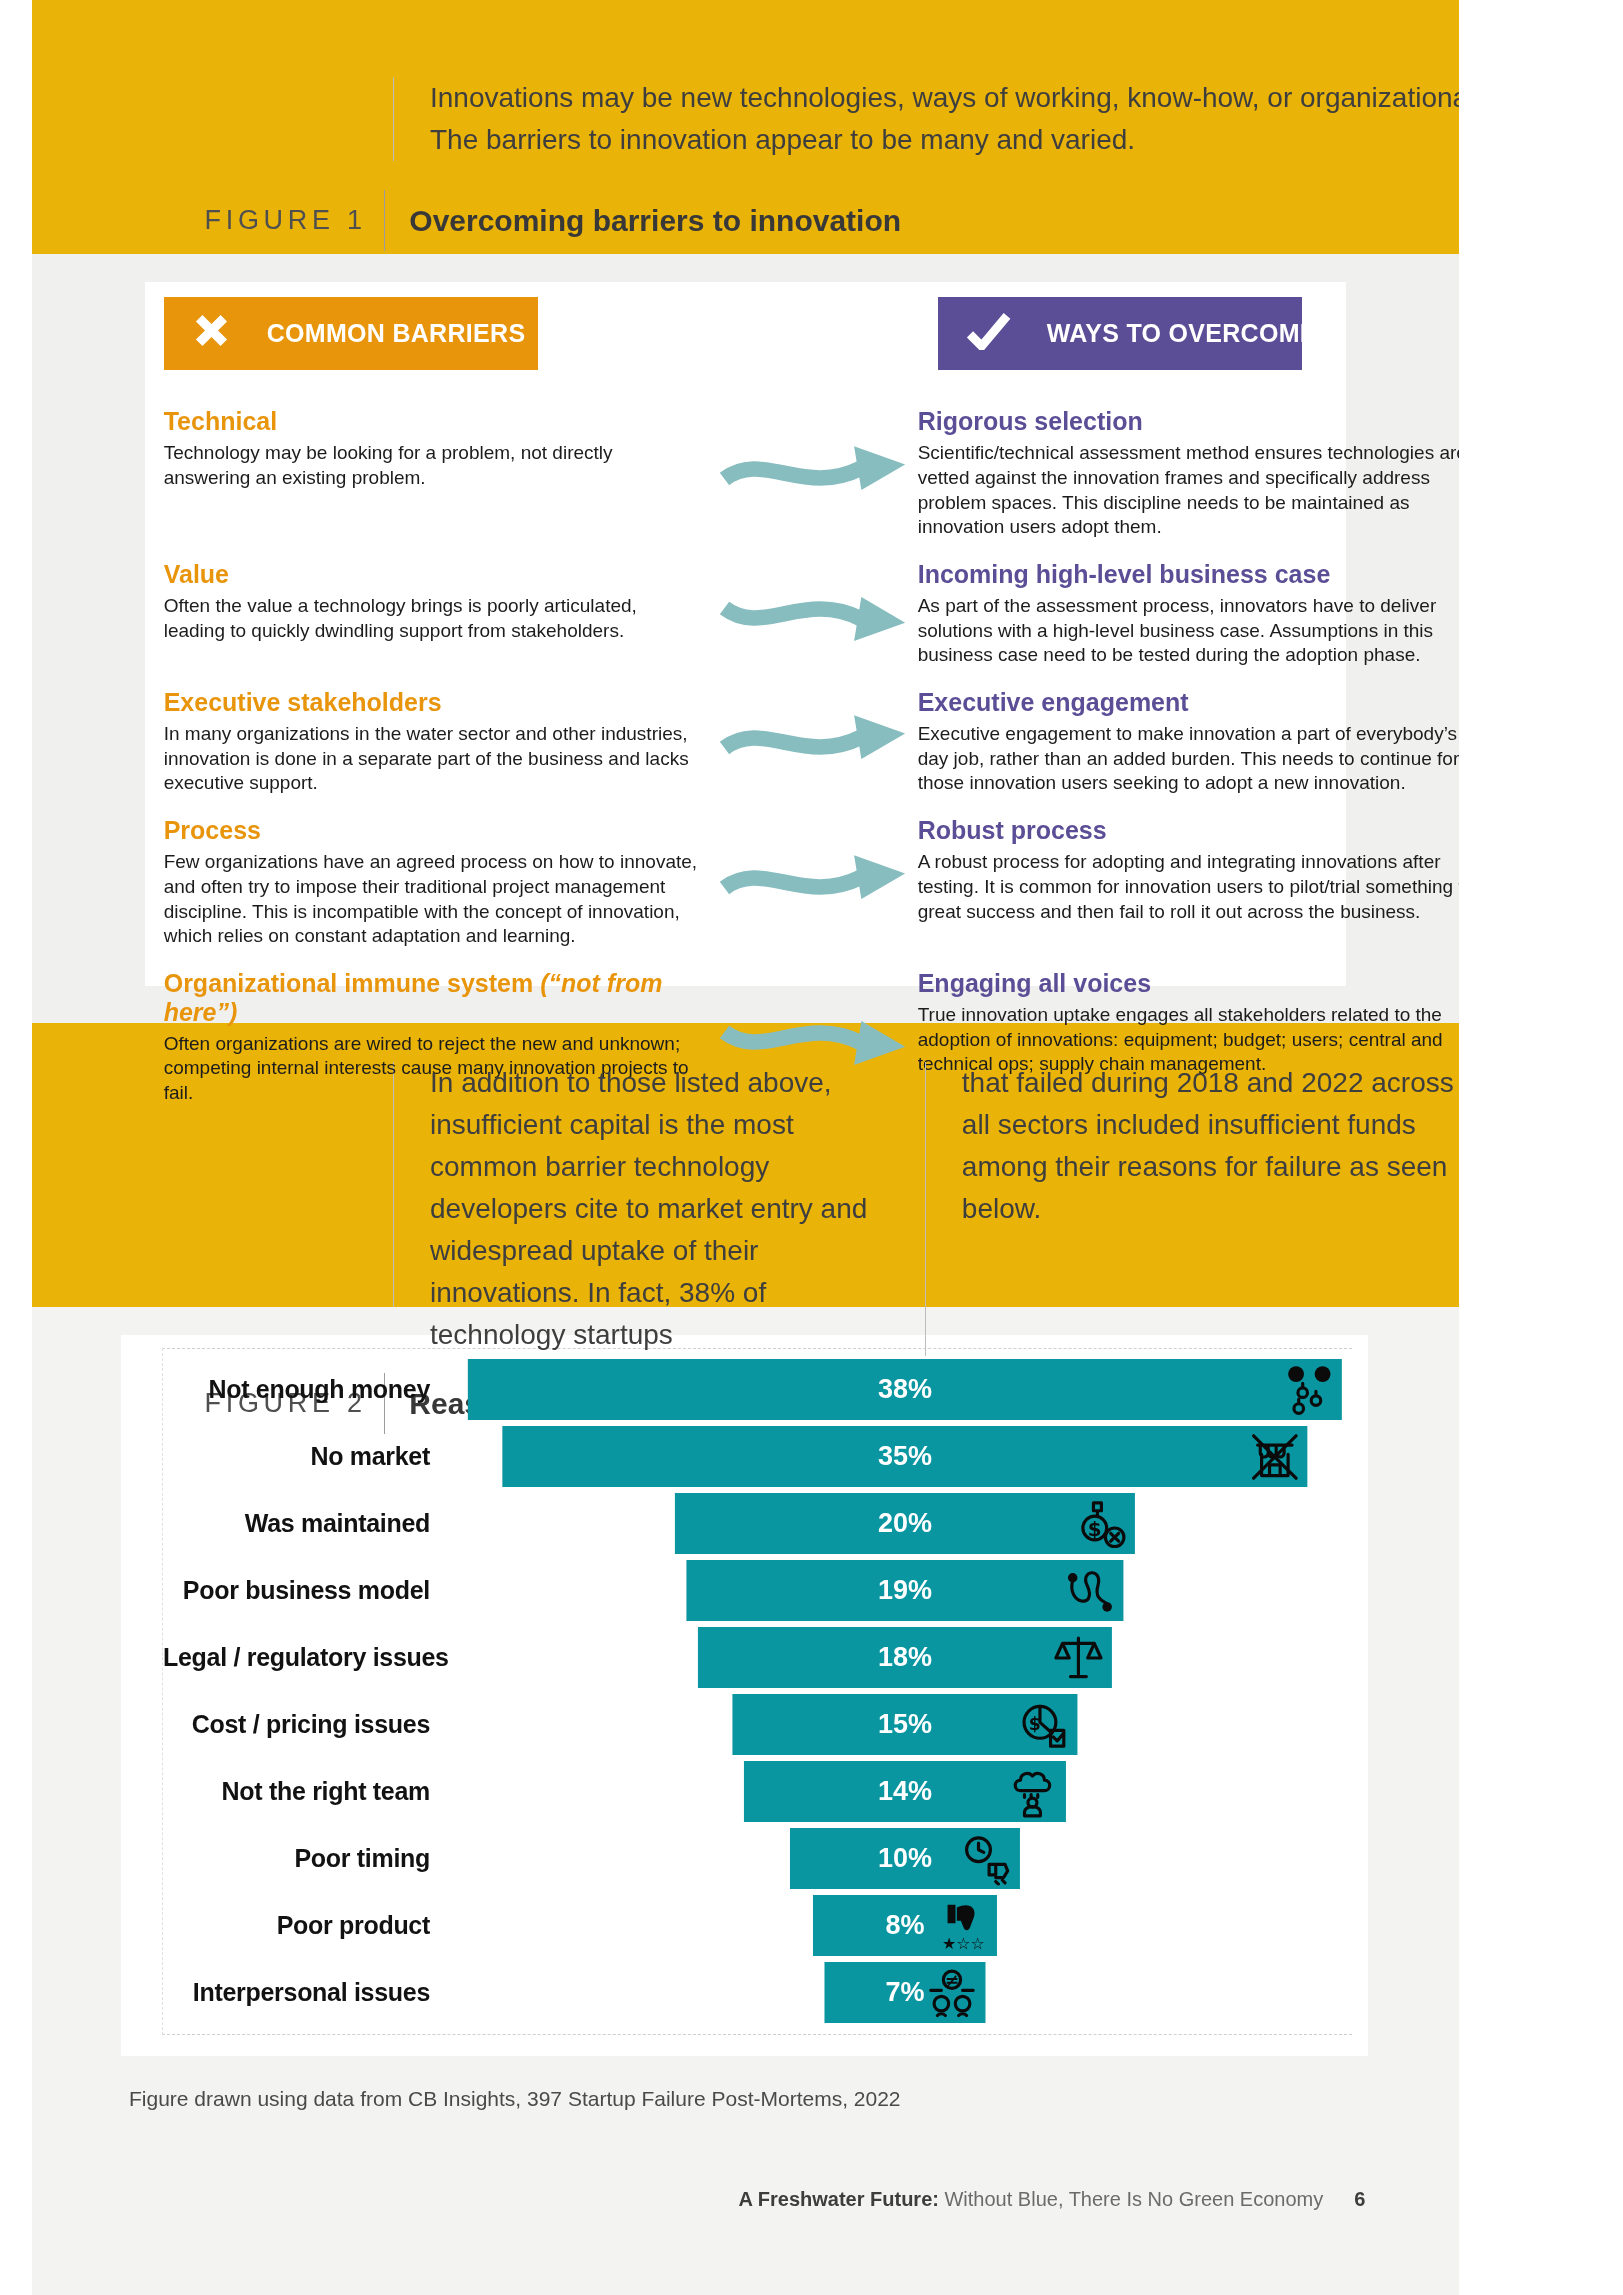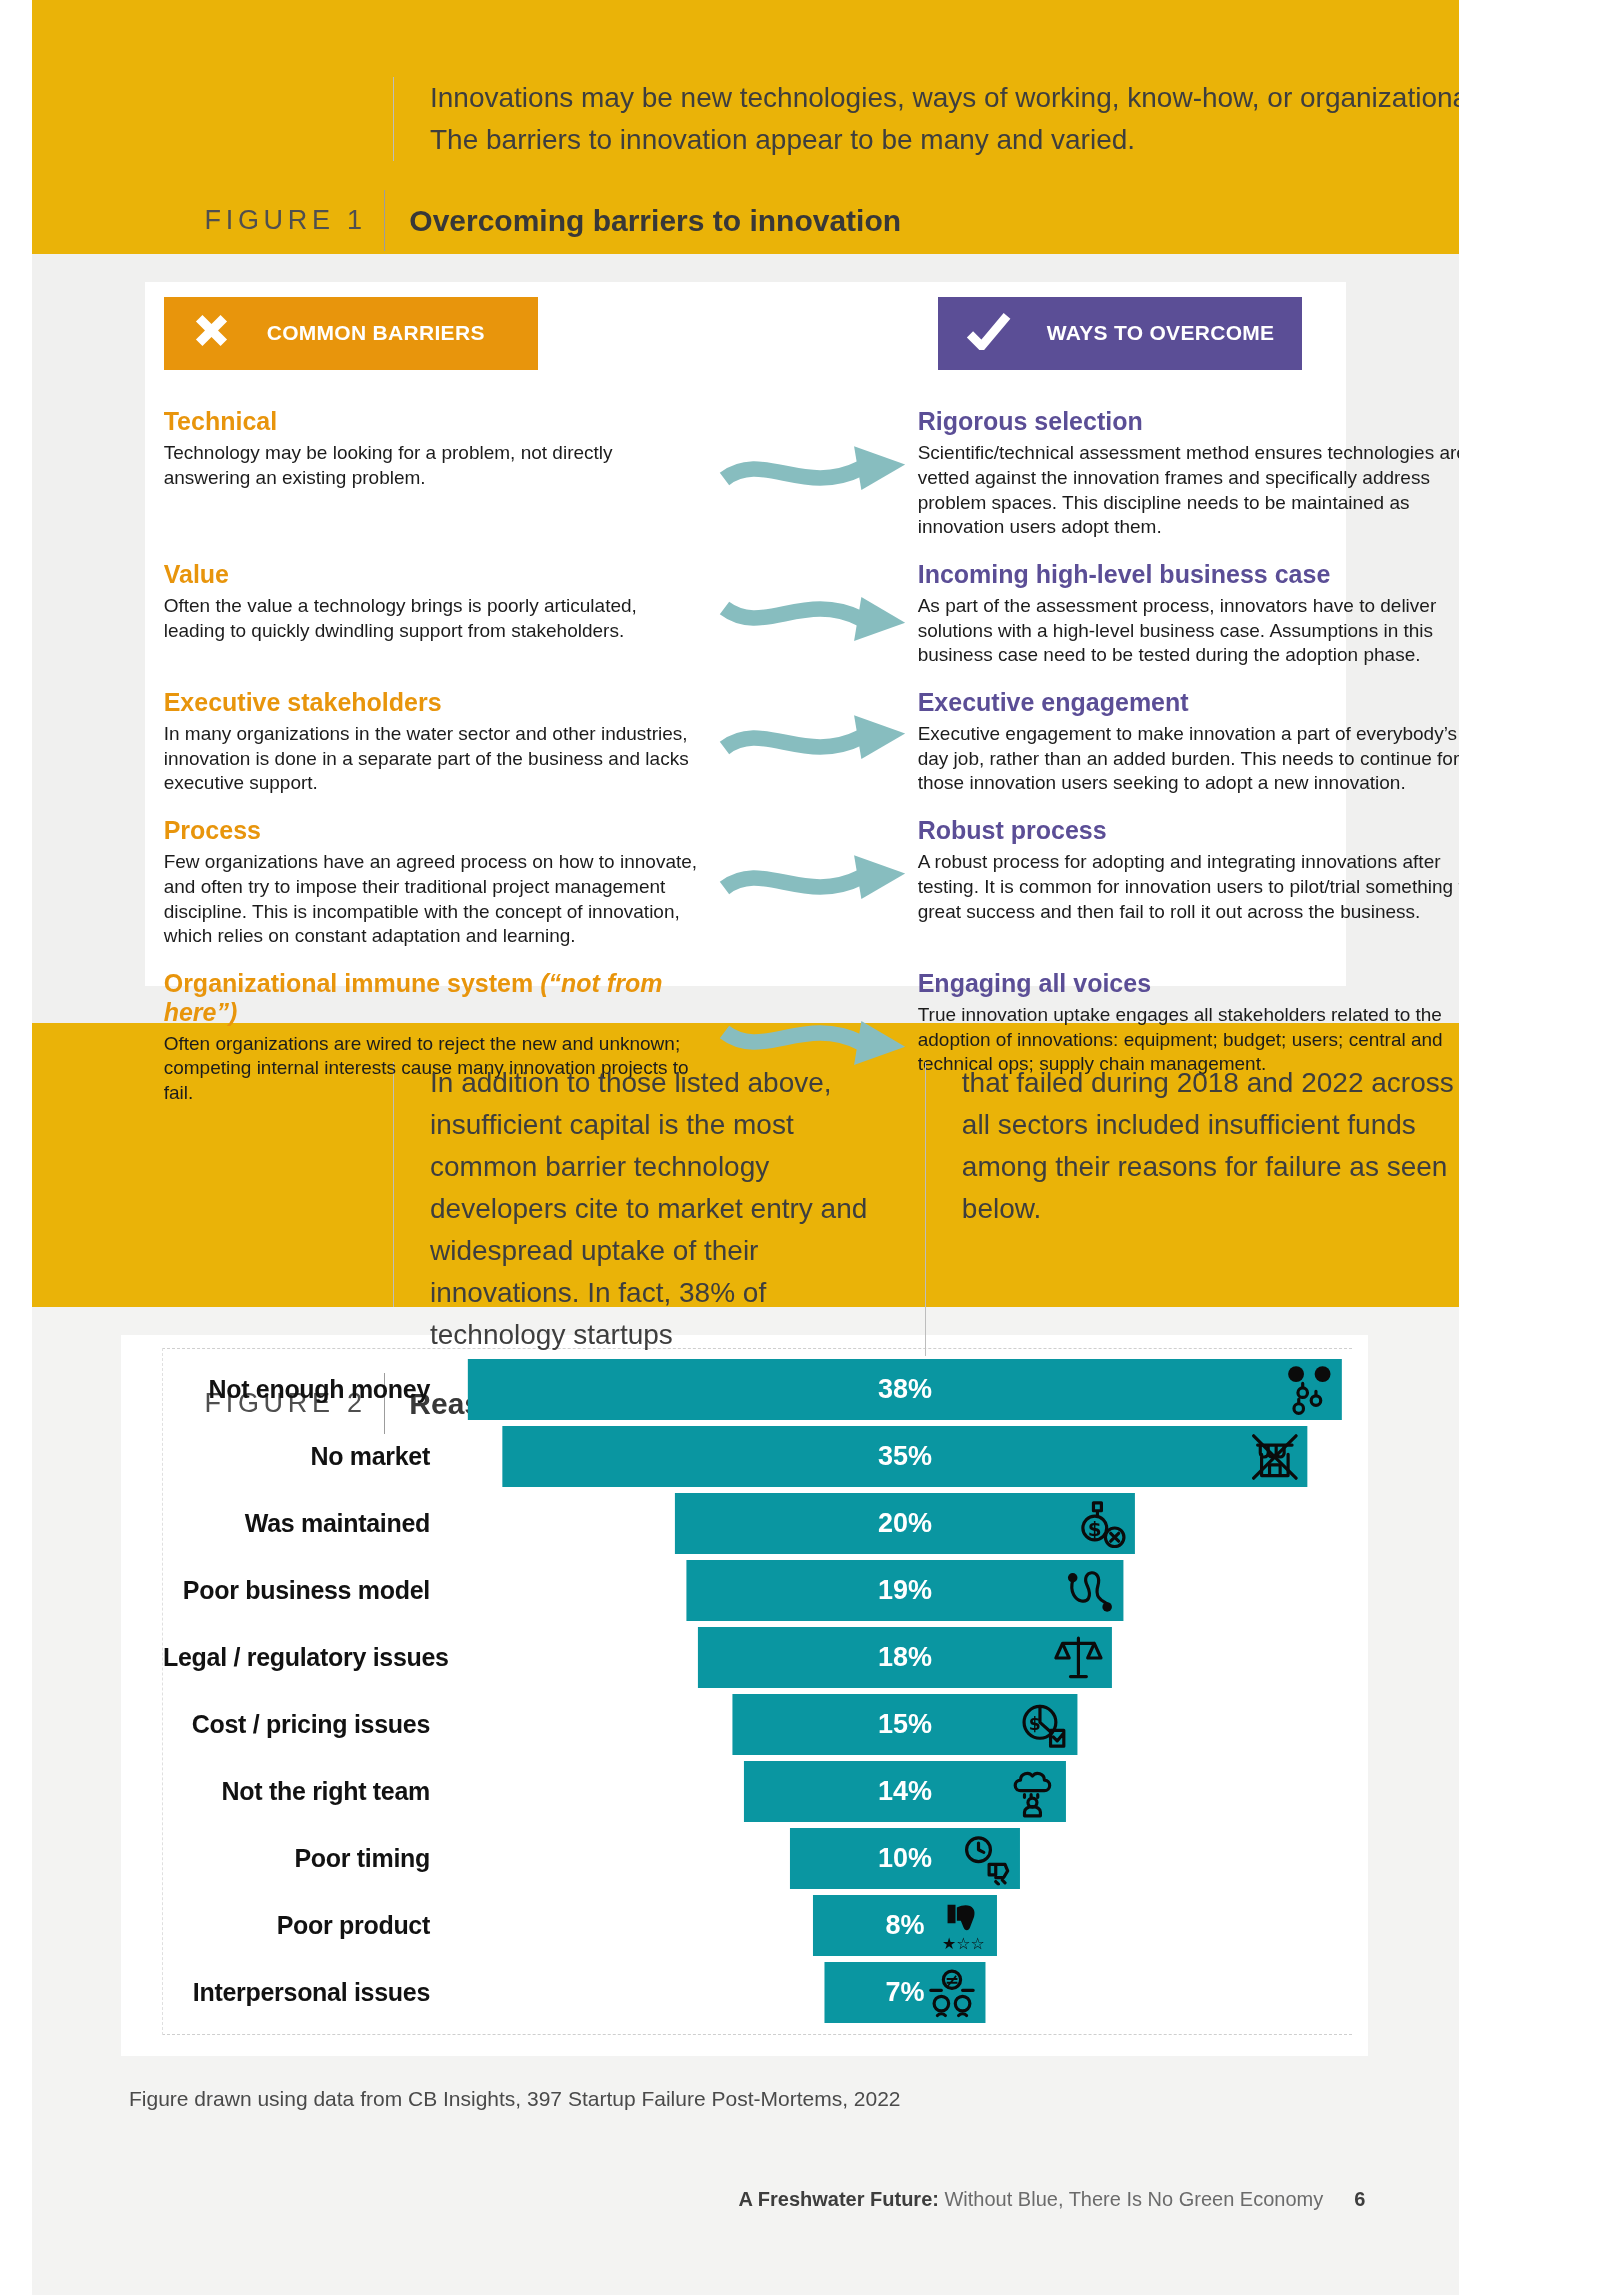--- a/index.html
+++ b/index.html
@@ -26,21 +26,21 @@
   .fig-divider{width:1.3px; height:61px; background:#9C9C9C; flex:none;}
   .fig-title{margin-left:24px; font-size:30px; font-weight:bold; color:#383838; white-space:nowrap;}
   
   .band1{height:769px; background:var(--band); padding:28px 113px 37px;}
   .panel1{background:#fff; height:100%; padding:14.7px 18.7px 0;}
   .f1-grid{display:grid; grid-template-columns:544px 1fr 564px; row-gap:20px;}
   .badge{
     height:73px; display:flex; align-items:center; gap:35px; padding-left:27px;
     margin-bottom:17.4px; width:374px;
   }
-  .badge span{color:#fff; font-size:21px; font-weight:bold; letter-spacing:0.3px; white-space:nowrap;}
+  .badge span{color:#fff; font-size:25px; font-weight:bold; letter-spacing:0.3px; white-space:nowrap;}
   .badge-orange{background:var(--orange);}
   .badge-purple{background:var(--purple); width:364px; margin-left:20px;}
   .badge svg{flex:none;}
   .f1-item h3{font-size:25px; font-weight:bold; margin-bottom:5.3px; line-height:1.15;}
   .f1-left  h3{color:var(--orange);}
   .f1-right h3{color:var(--purple);}
   .f1-item p{font-size:19px; line-height:1.3; color:#1C1C1C;}
   .f1-left  p{width:534px;}
   .f1-right p{width:564px;}
   .h-suffix{font-style:italic;}

